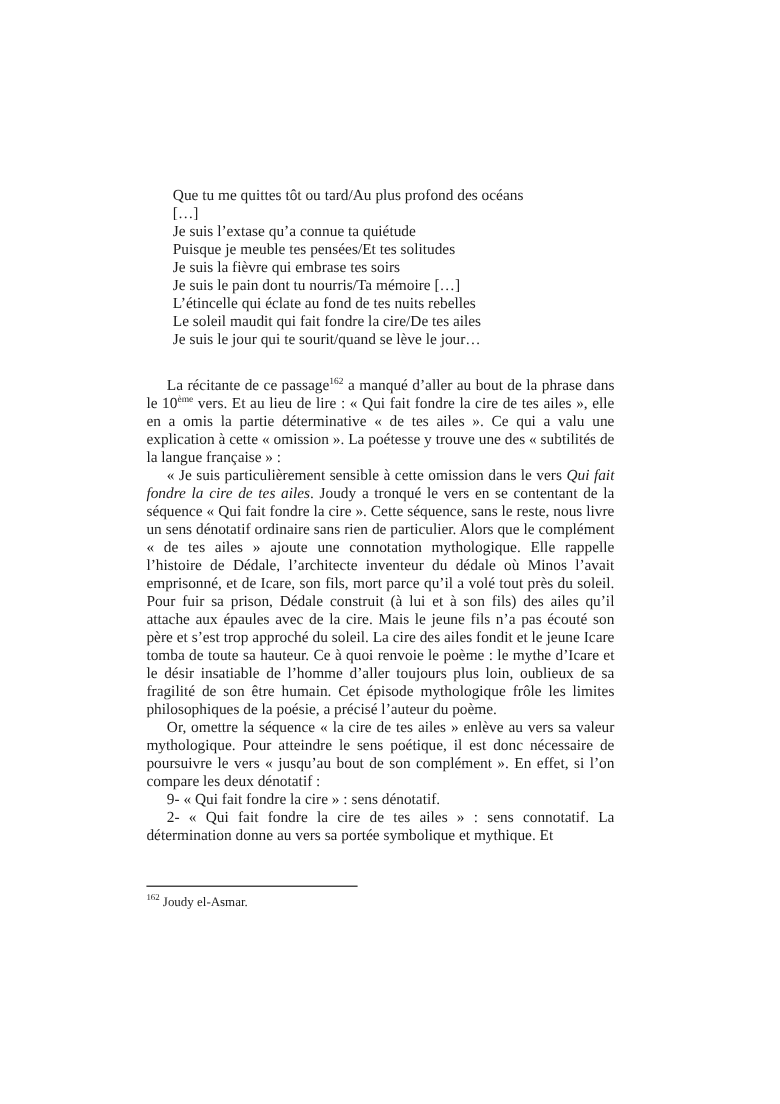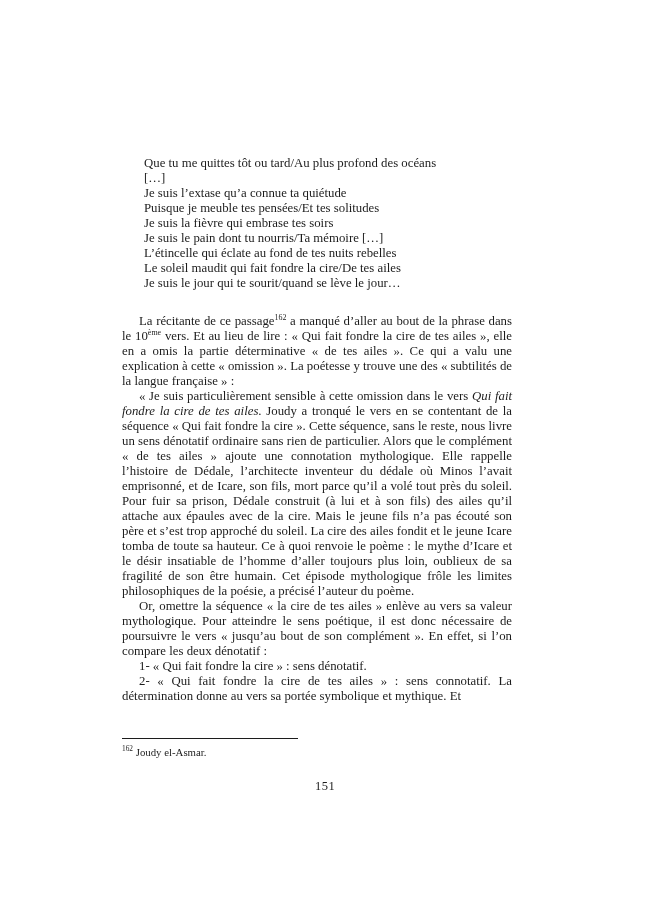--- a/index.html
+++ b/index.html
@@ -50,24 +50,23 @@
         <div class="poem-line">Je suis la fièvre qui embrase tes soirs</div>
         <div class="poem-line">Je suis le pain dont tu nourris/Ta mémoire […]</div>
         <div class="poem-line">L’étincelle qui éclate au fond de tes nuits rebelles</div>
         <div class="poem-line">Le soleil maudit qui fait fondre la cire/De tes ailes</div>
         <div class="poem-line">Je suis le jour qui te sourit/quand se lève le jour…</div>
       </div>
     <div class="paras">
         <p class="para"><span>La récitante de ce passage</span><sup>162</sup><span> a manqué d’aller au bout de la phrase dans le 10</span><sup>ème</sup><span> vers. Et au lieu de lire : « Qui fait fondre la cire de tes ailes », elle en a omis la partie déterminative « de tes ailes ». Ce qui a valu une explication à cette « omission ». La poétesse y trouve une des « subtilités de la langue française » :</span></p>
         <p class="para"><span>« Je suis particulièrement sensible à cette omission dans le vers </span><em>Qui fait fondre la cire de tes ailes</em><span>. Joudy a tronqué le vers en se contentant de la séquence « Qui fait fondre la cire ». Cette séquence, sans le reste, nous livre un sens dénotatif ordinaire sans rien de particulier. Alors que le complément « de tes ailes » ajoute une connotation mythologique. Elle rappelle l’histoire de Dédale, l’architecte inventeur du dédale où Minos l’avait emprisonné, et de Icare, son fils, mort parce qu’il a volé tout près du soleil. Pour fuir sa prison, Dédale construit (à lui et à son fils) des ailes qu’il attache aux épaules avec de la cire. Mais le jeune fils n’a pas écouté son père et s’est trop approché du soleil. La cire des ailes fondit et le jeune Icare tomba de toute sa hauteur. Ce à quoi renvoie le poème : le mythe d’Icare et le désir insatiable de l’homme d’aller toujours plus loin, oublieux de sa fragilité de son être humain. Cet épisode mythologique frôle les limites philosophiques de la poésie, a précisé l’auteur du poème.</span></p>
         <p class="para"><span>Or, omettre la séquence « la cire de tes ailes » enlève au vers sa valeur mythologique. Pour atteindre le sens poétique, il est donc nécessaire de poursuivre le vers « jusqu’au bout de son complément ». En effet, si l’on compare les deux dénotatif :</span></p>
-        <p class="para"><span>1- « Qui fait fondre la cire » : sens dénotatif.</span></p>
+        <p class="para"><span>9- « Qui fait fondre la cire » : sens dénotatif.</span></p>
         <p class="para"><span>2- « Qui fait fondre la cire de tes ailes » : sens connotatif. La détermination donne au vers sa portée symbolique et mythique. Et</span></p>
       </div>
   </div>
 
   <div class="footnote-rule"></div>
 
   <div class="footnote"><sup>162</sup><span> Joudy el-Asmar.</span></div>
 
-  <div class="page-number">151</div>
 
 </div>
 
 </body></html>

